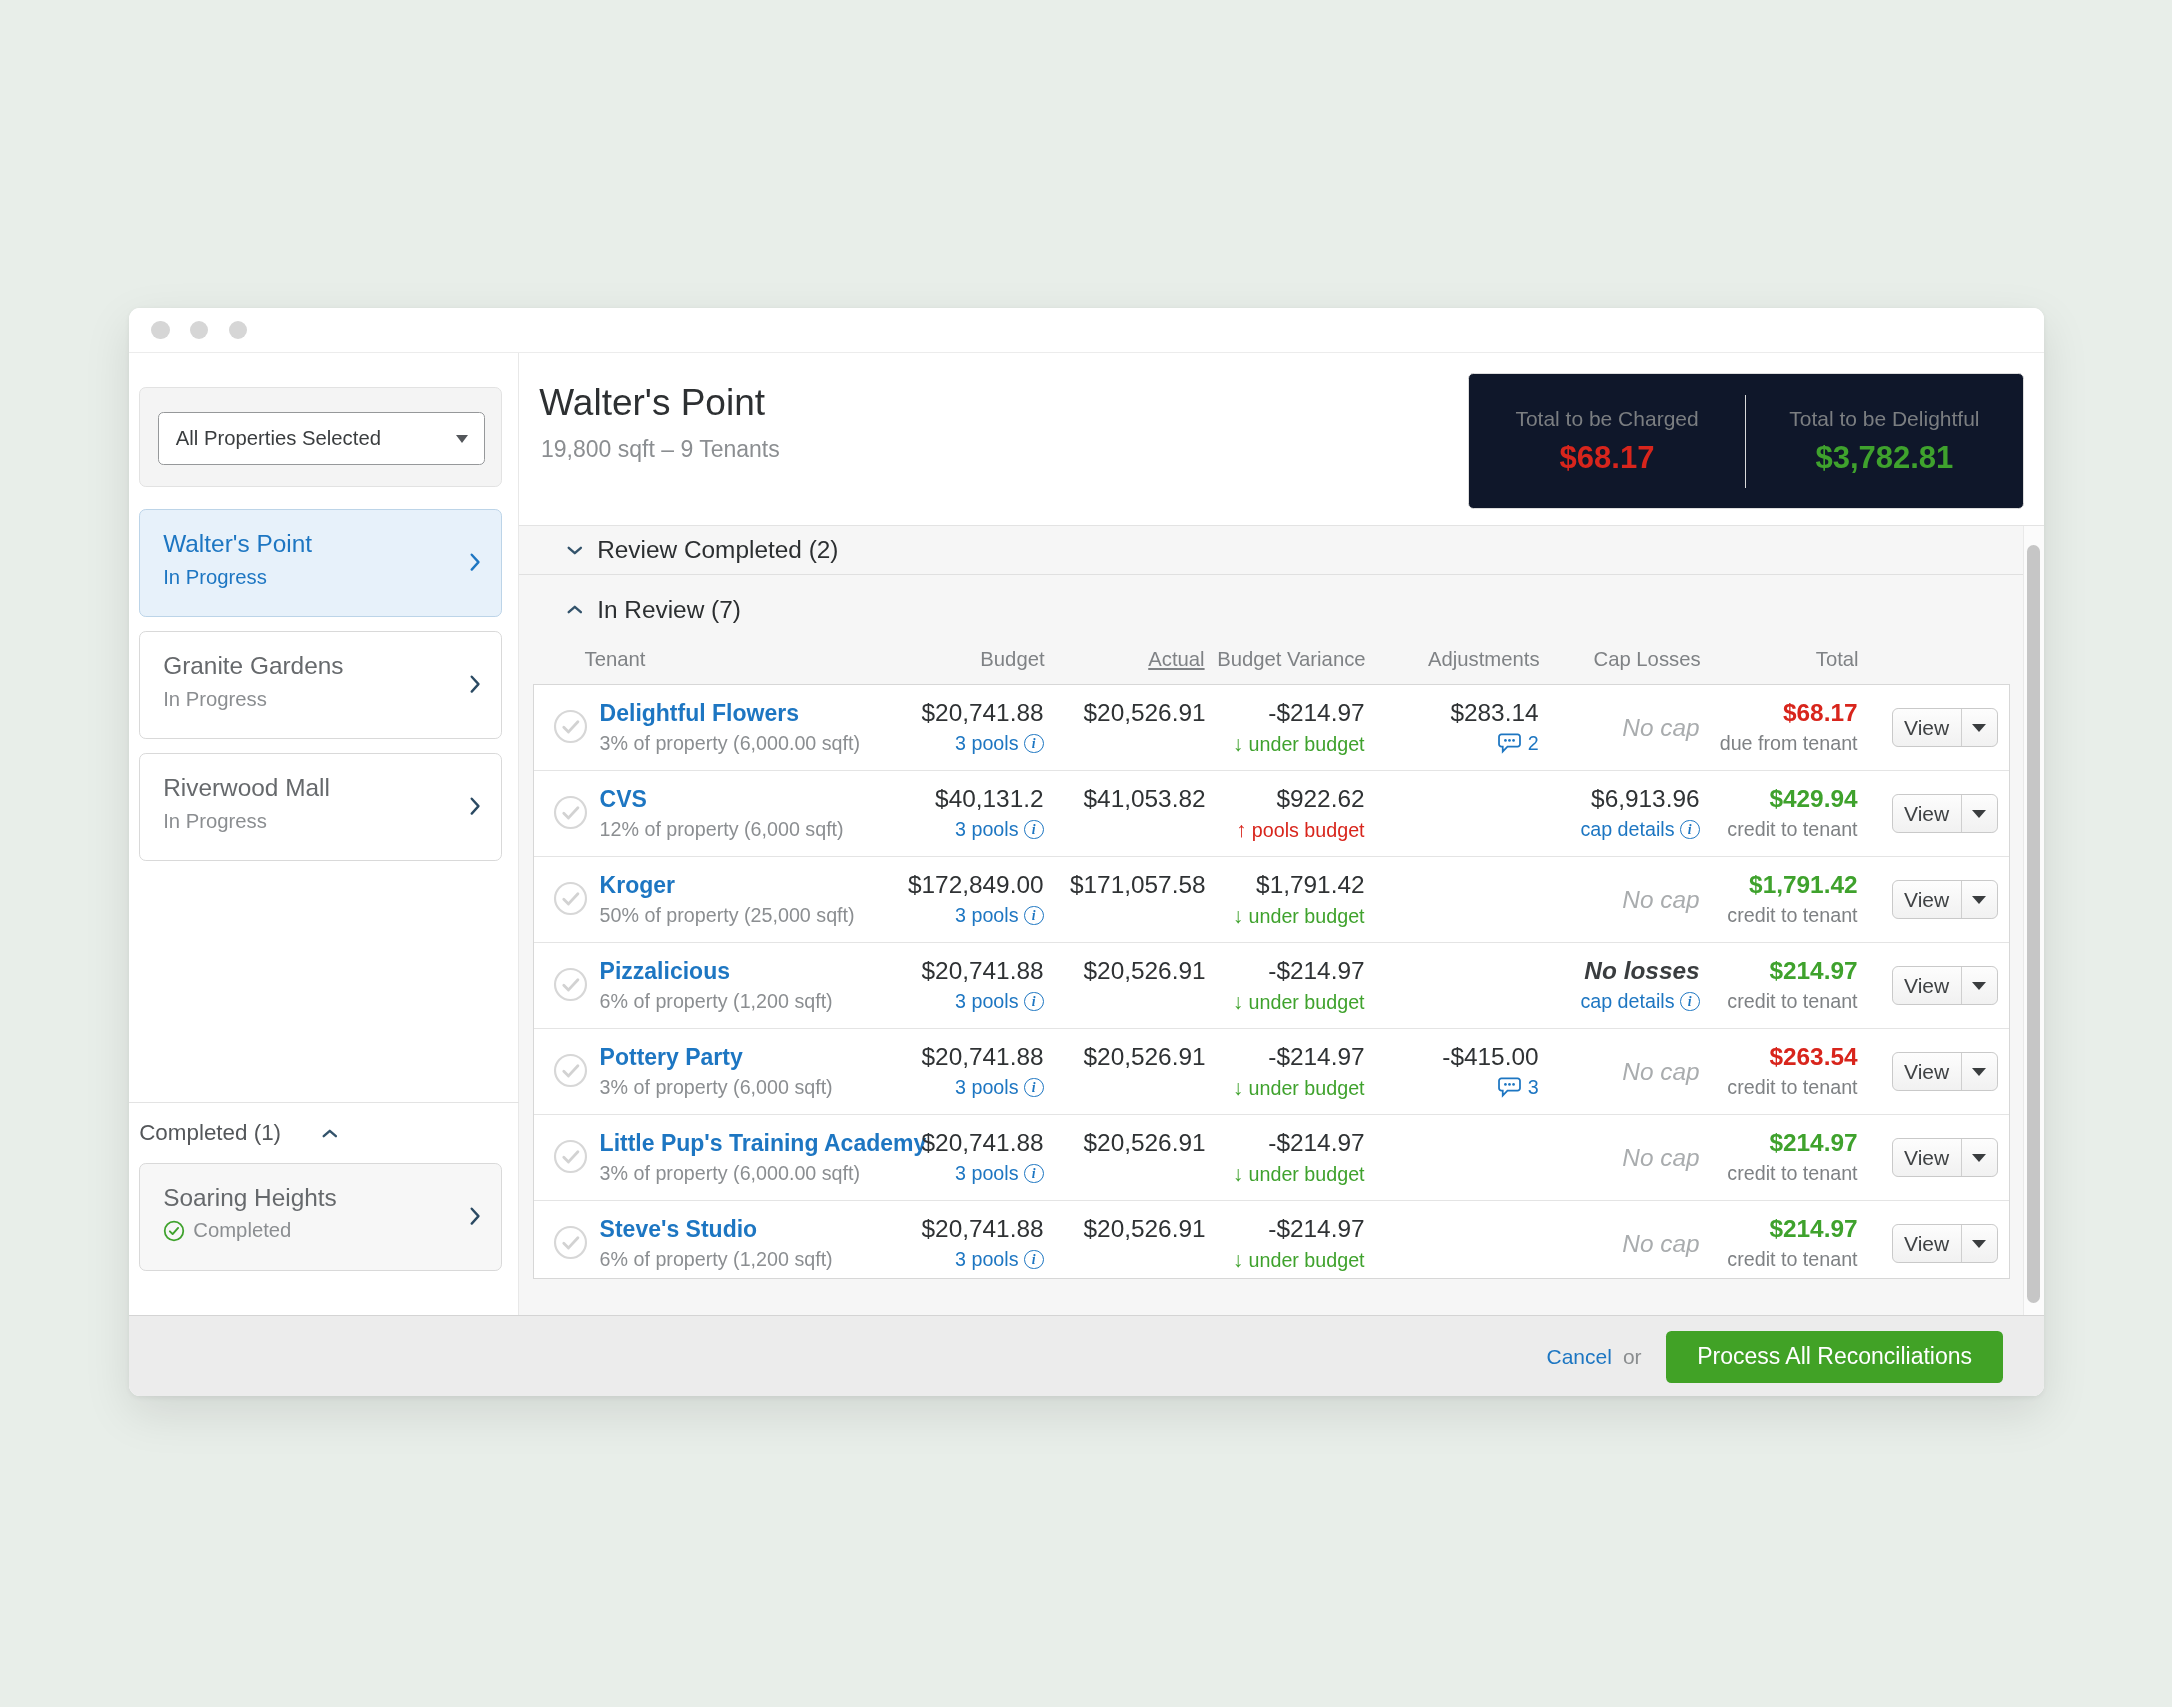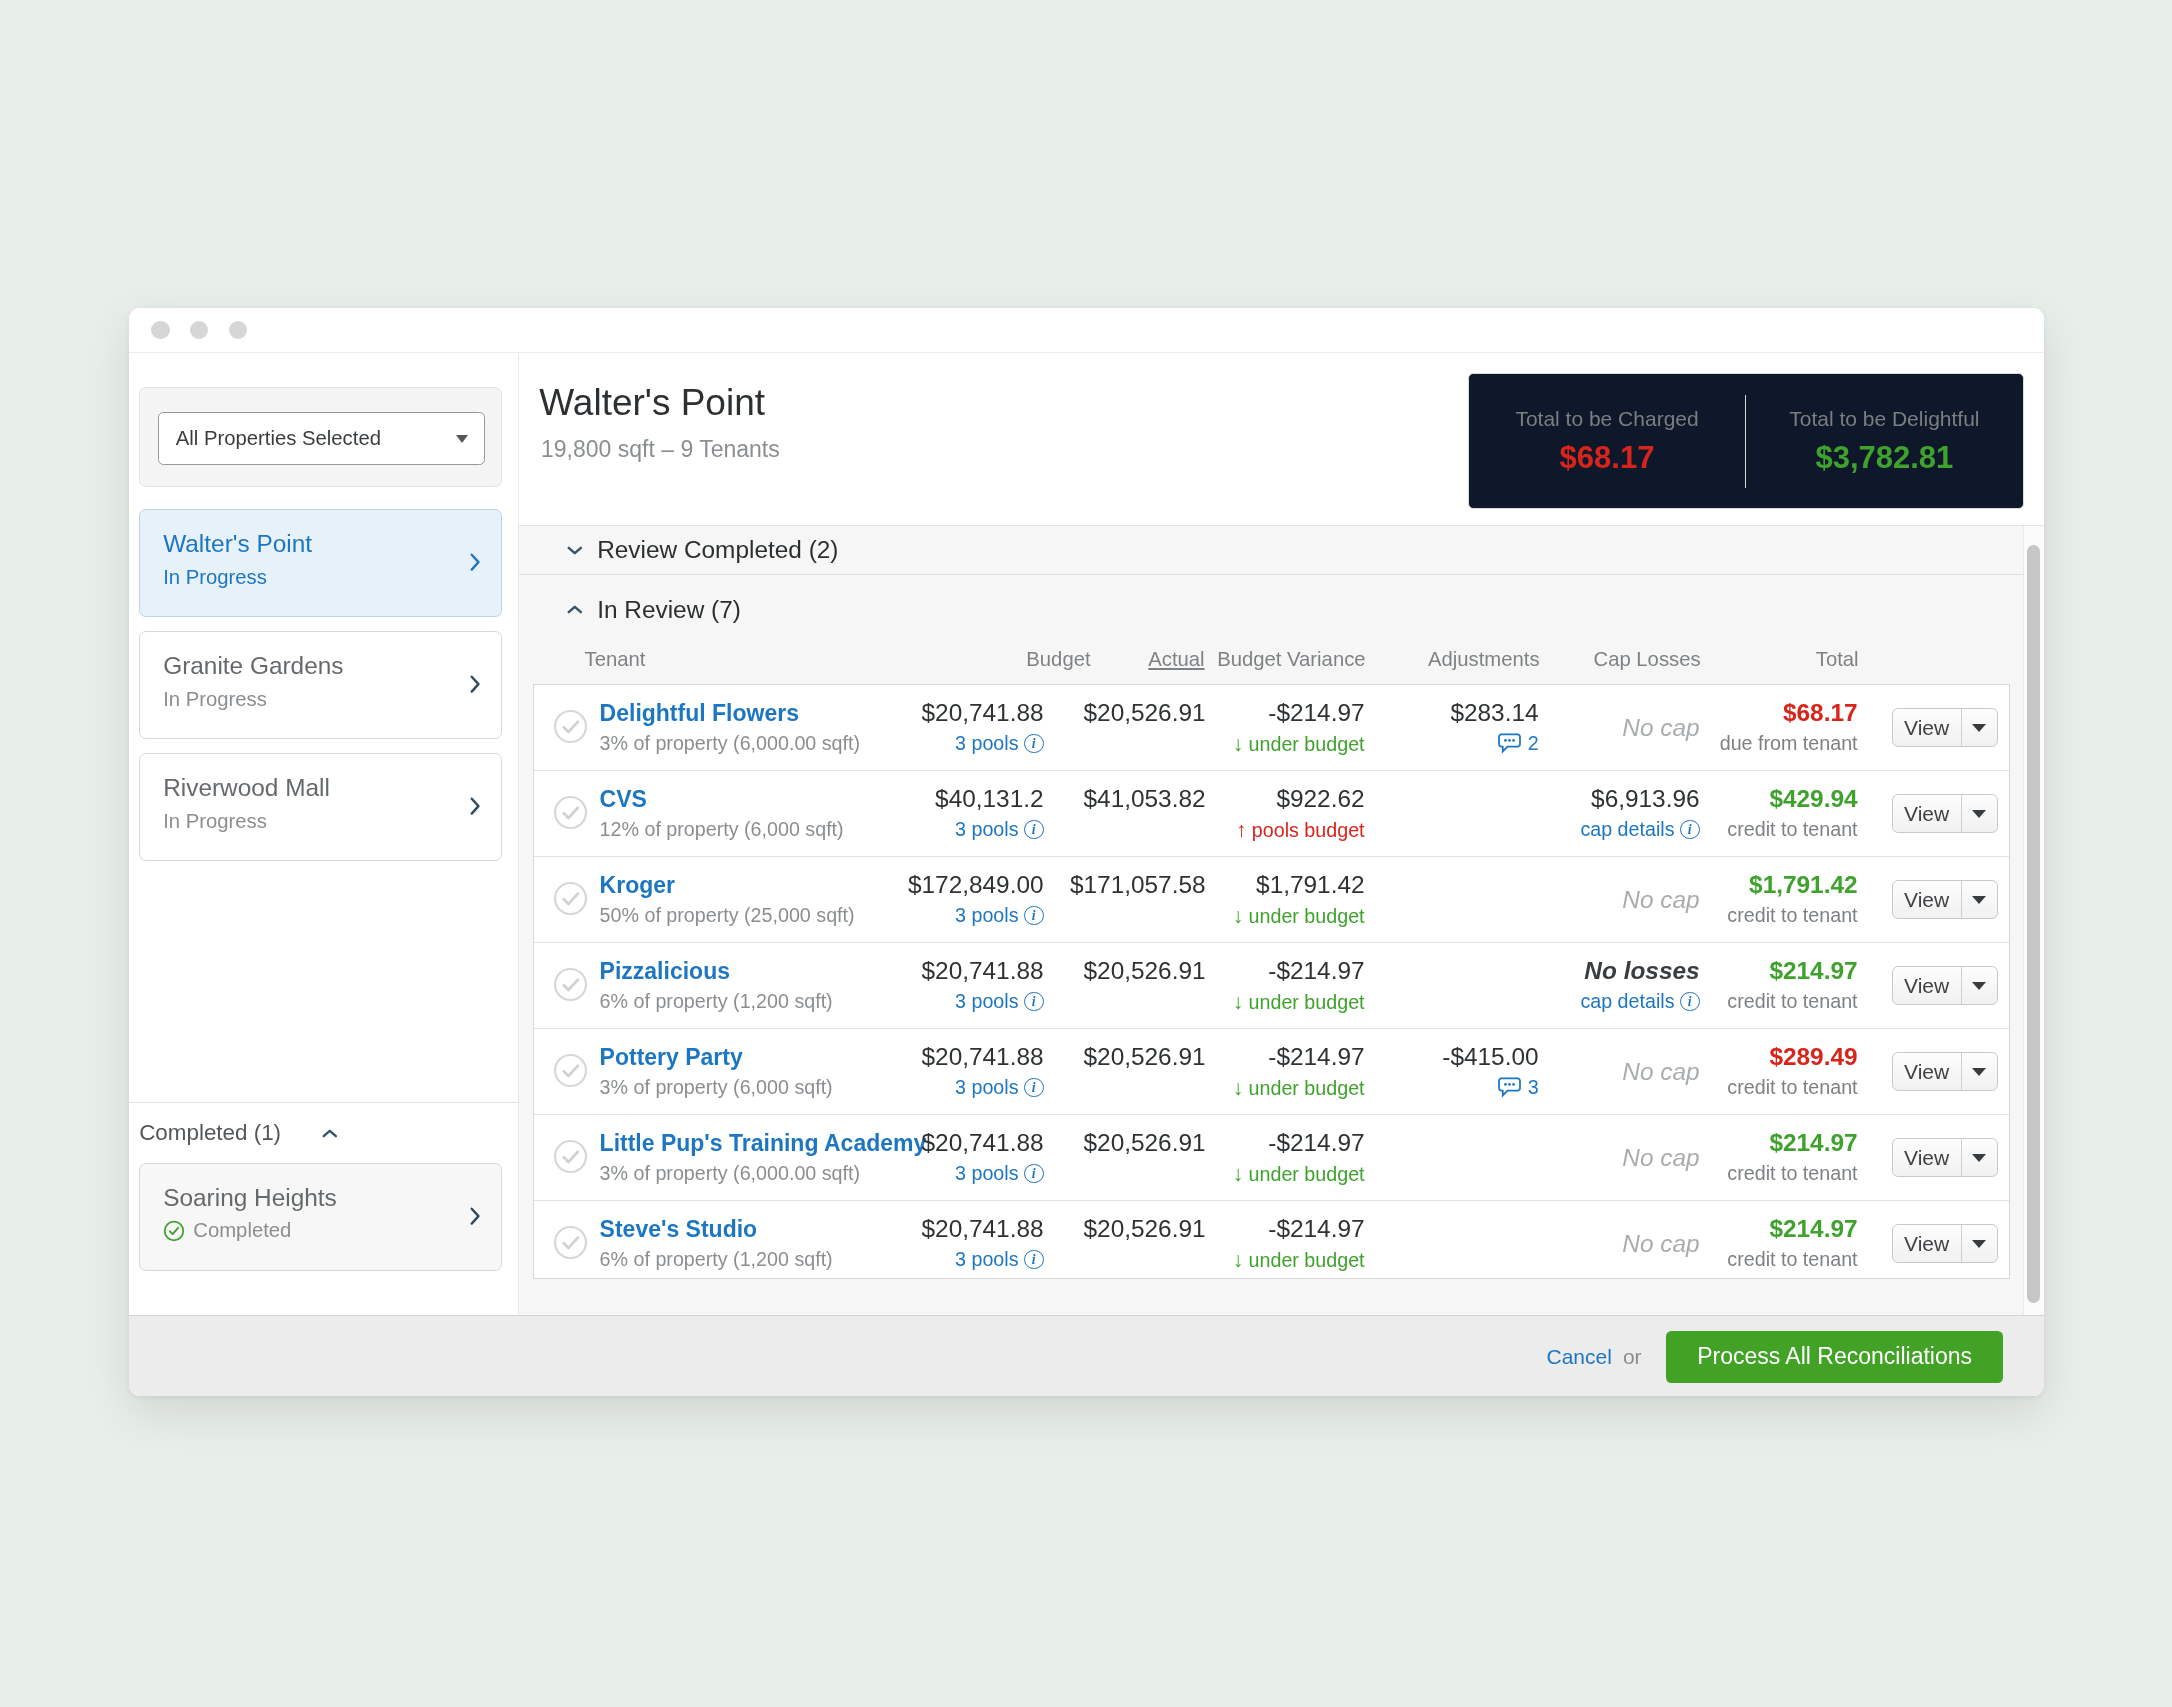--- a/index.html
+++ b/index.html
@@ -92,21 +92,21 @@
   }
   .band .sec-chev{margin-left:47px;}
   .sec-title{font-size:24.4px;color:#2c2f31;margin-left:13.6px;}
   .in-review-head{position:absolute;left:0;top:68px;height:31px;display:flex;align-items:center;}
   .in-review-head .sec-chev{margin-left:47px;}
   .sec-chev{color:#33536b;display:inline-flex;}
 
   .col-headers{position:absolute;left:13.6px;top:122px;width:1477px;height:27px;font-size:20.3px;color:#7f8285;}
   .col-headers span{position:absolute;top:0;white-space:nowrap;}
   .ch-tenant{left:52px;}
-  .ch-budget{right:919px;}
+  .ch-budget{right:965px;}
   .ch-actual{right:805px;text-decoration:underline;}
   .ch-variance{right:644px;}
   .ch-adjust{right:470px;}
   .ch-cap{right:309px;}
   .ch-total{right:151px;}
 
   .table-block{
     position:absolute;left:13.6px;top:158px;width:1477px;height:595px;
     background:#ffffff;border:0.7px solid #d7d7d7;box-sizing:border-box;
   }
@@ -615,21 +615,21 @@
     </div>
 
     <div class="cell c-cap cap-single">
       <span class="num cap-muted">No cap</span>
       <span class="sub">
         
       </span>
     </div>
 
     <div class="cell c-total">
-      <span class="num total-num red">$289.49</span>
+      <span class="num total-num red">$263.54</span>
       <span class="sub total-note">credit to tenant</span>
     </div>
 
     <div class="view-btn">
       <span class="view-main">View</span>
       <span class="view-caret">
                   <i></i>
                 </span>
     </div>
   </div>

